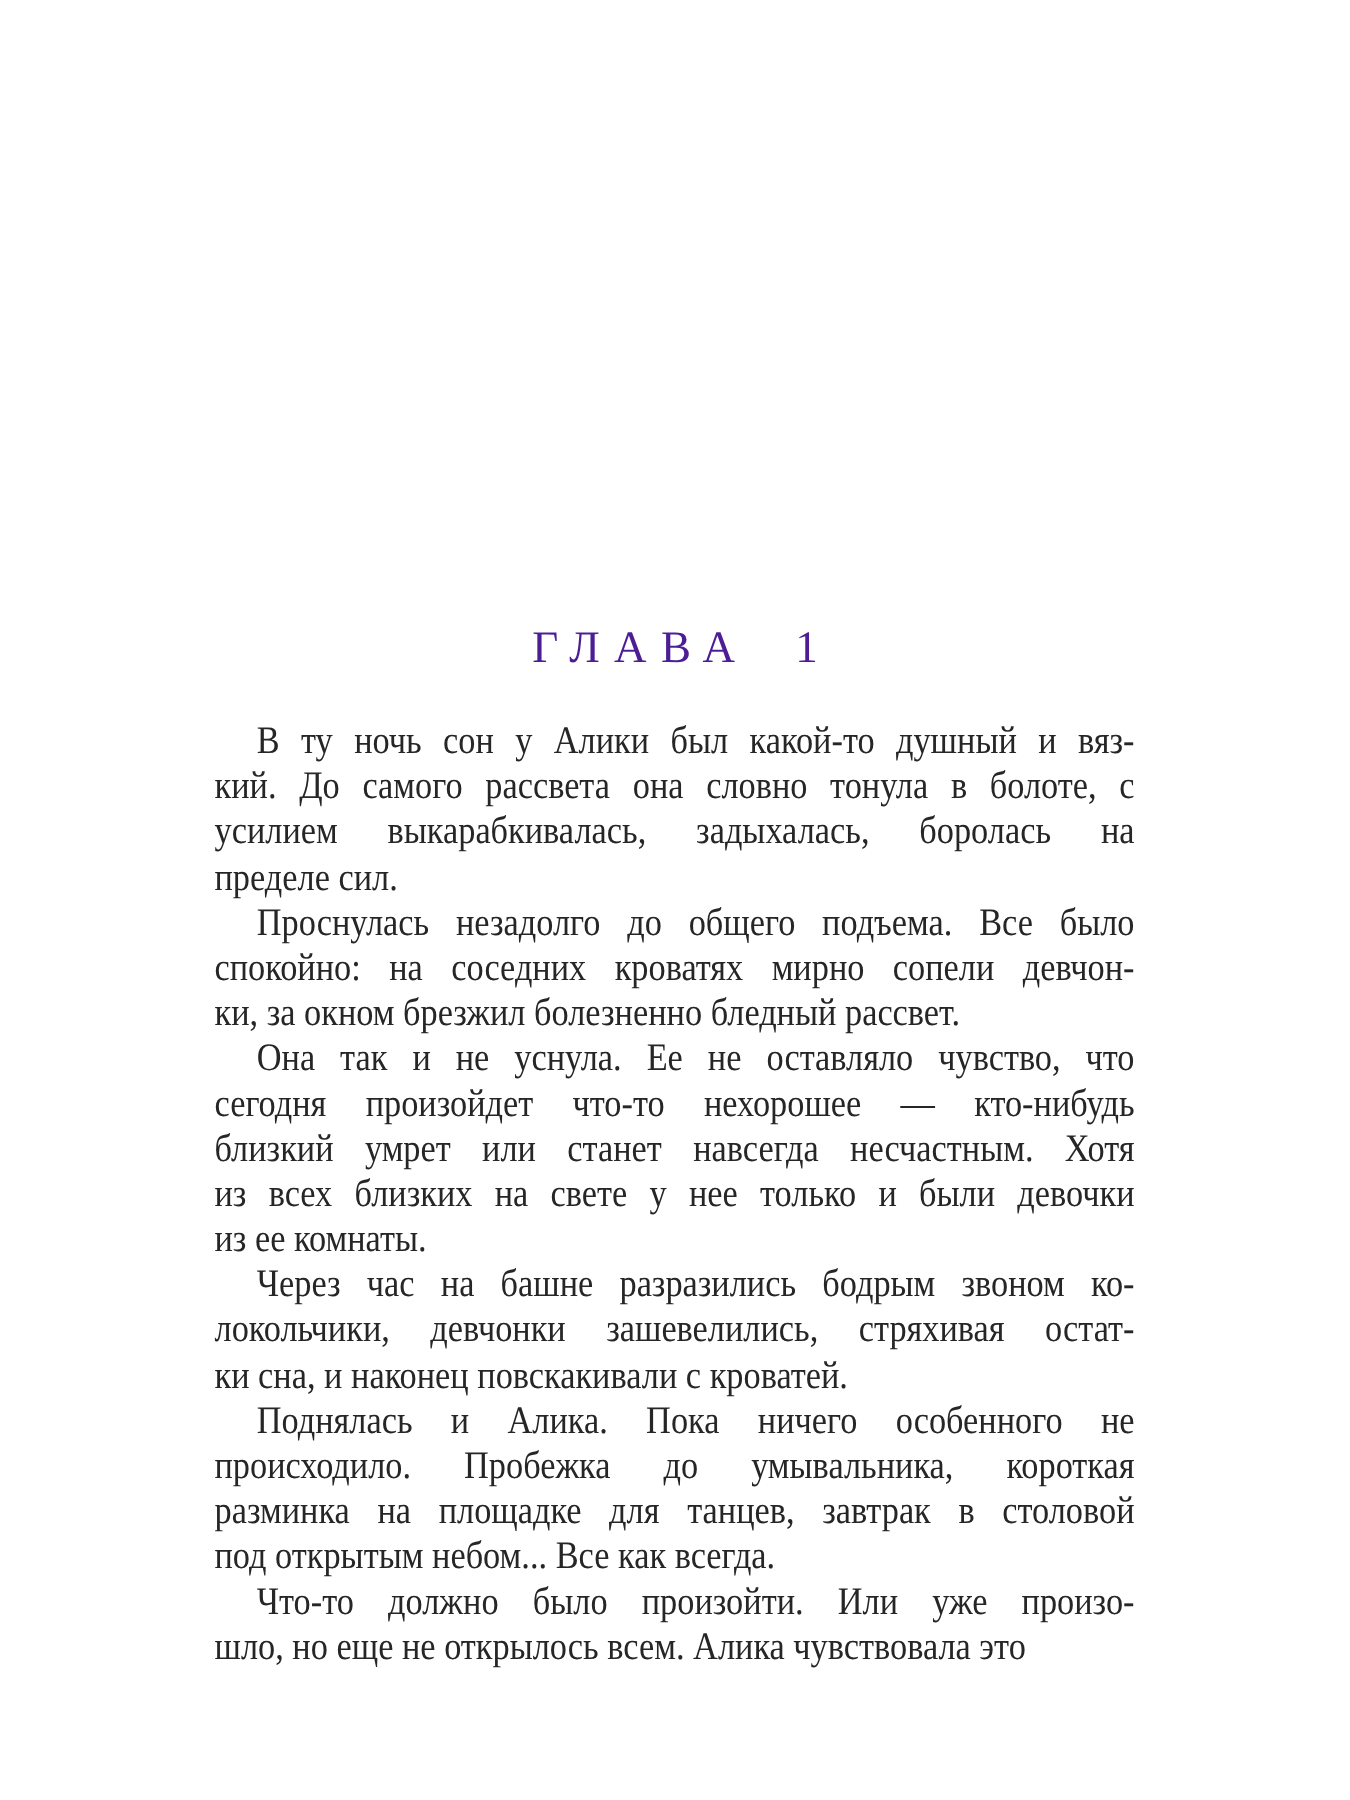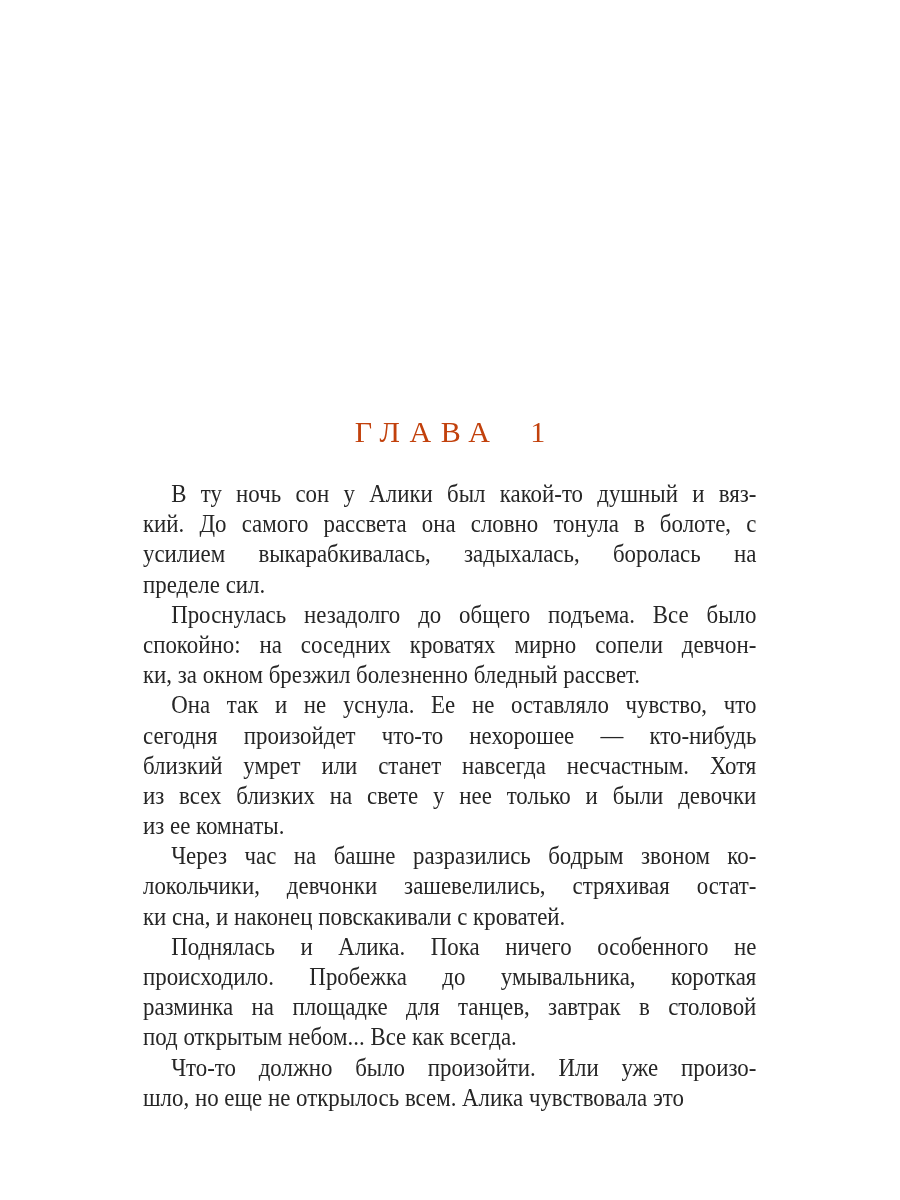--- a/index.html
+++ b/index.html
@@ -19,21 +19,21 @@
     top: 417px;
     left: 0;
     width: 900px;
     margin: 0;
     text-align: center;
     font-size: 30px;
     font-weight: normal;
     line-height: 30px;
     letter-spacing: 0.32em;
     word-spacing: 0.45em;
-    color: #c2410c;
+    color: #4c1d95;
     text-indent: 0.32em; 
   }
   .text-block {
     position: absolute;
     left: 143px;
     top: 479px;
     width: 697px;
     transform: scaleX(0.88);
     transform-origin: 0 0;
     font-size: 26px;

